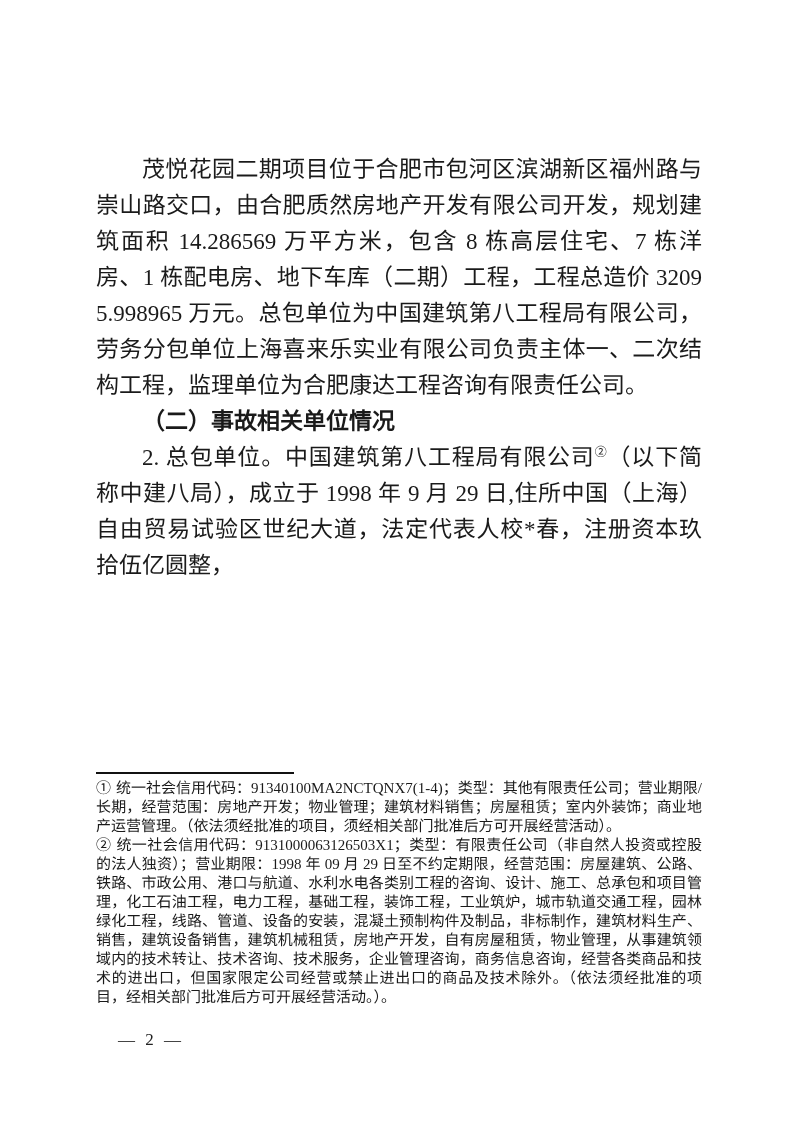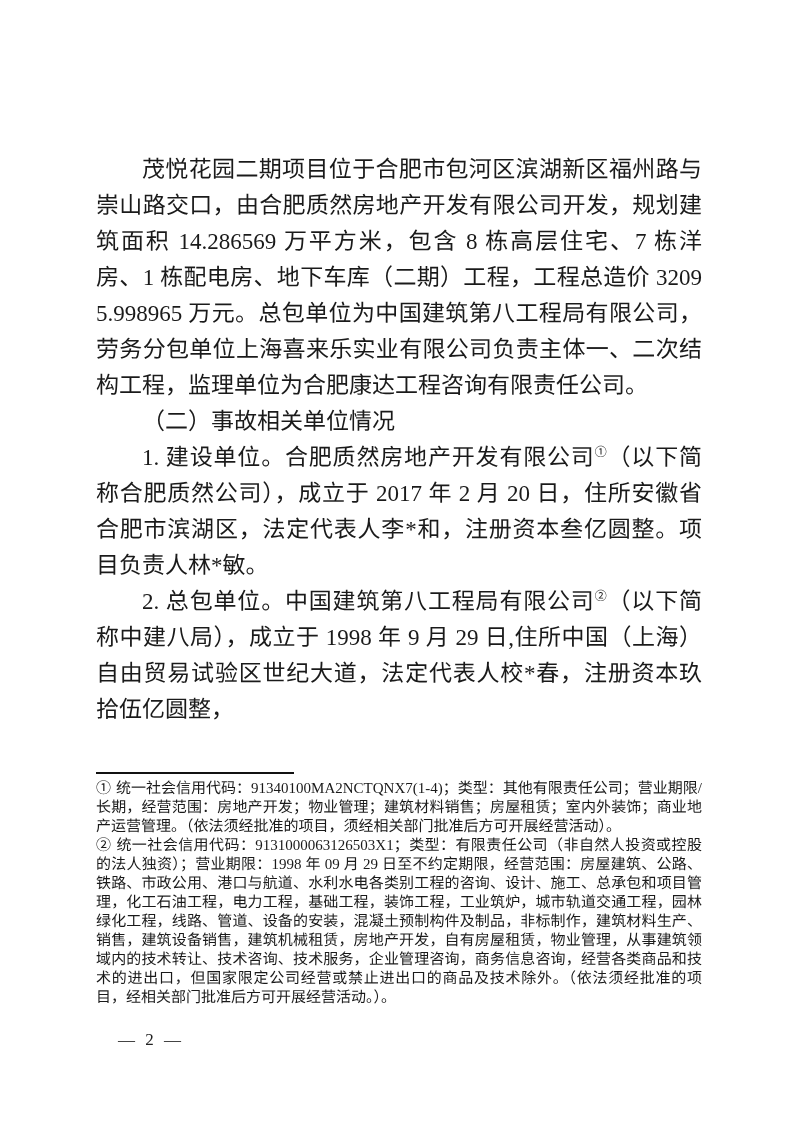--- a/index.html
+++ b/index.html
@@ -26,21 +26,21 @@
   }
   .body-text p {
     margin: 0;
     font-size: 23px;
     line-height: 36px;
     text-align: justify;
     text-indent: 2em;
     word-break: break-all;
   }
   .body-text p.heading {
-    font-weight: normal;
+    font-weight: bold;
   }
   sup.fnref {
     font-size: 12px;
     line-height: 1;
     vertical-align: super;
   }
   .footnote-sep {
     position: absolute;
     left: 96px;
     top: 772px;
@@ -79,23 +79,20 @@
 <div class="page">
 
   <main class="body-text">
     <p>
       <span>茂悦花园二期项目位于合肥市包河区滨湖新区福州路与崇山路交口，由合肥质然房地产开发有限公司开发，规划建筑面积 14.286569 万平方米，包含 8 栋高层住宅、7 栋洋房、1 栋配电房、地下车库（二期）工程，工程总造价 32095.998965 万元。总包单位为中国建筑第八工程局有限公司，劳务分包单位上海喜来乐实业有限公司负责主体一、二次结构工程，监理单位为合肥康达工程咨询有限责任公司。</span>
     </p>
     <p class="heading">
       <span>（二）事故相关单位情况</span>
     </p>
     <p>
-      <span>1. 建设单位。合肥质然房地产开发有限公司</span><sup class="fnref">①</sup><span>（以下简称合肥质然公司），成立于 2017 年 2 月 20 日，住所安徽省合肥市滨湖区，法定代表人李*和，注册资本叁亿圆整。项目负责人林*敏。</span>
-    </p>
-    <p>
       <span>2. 总包单位。中国建筑第八工程局有限公司</span><sup class="fnref">②</sup><span>（以下简称中建八局），成立于 1998 年 9 月 29 日,住所中国（上海）自由贸易试验区世纪大道，法定代表人校*春，注册资本玖拾伍亿圆整，</span>
     </p>
   </main>
 
   <div class="footnote-sep"></div>
 
   <section class="footnotes">
     <p>
       <span class="fn-marker">①</span><span>统一社会信用代码：91340100MA2NCTQNX7(1-4)；类型：其他有限责任公司；营业期限/长期，经营范围：房地产开发；物业管理；建筑材料销售；房屋租赁；室内外装饰；商业地产运营管理。（依法须经批准的项目，须经相关部门批准后方可开展经营活动）。</span>
     </p>

